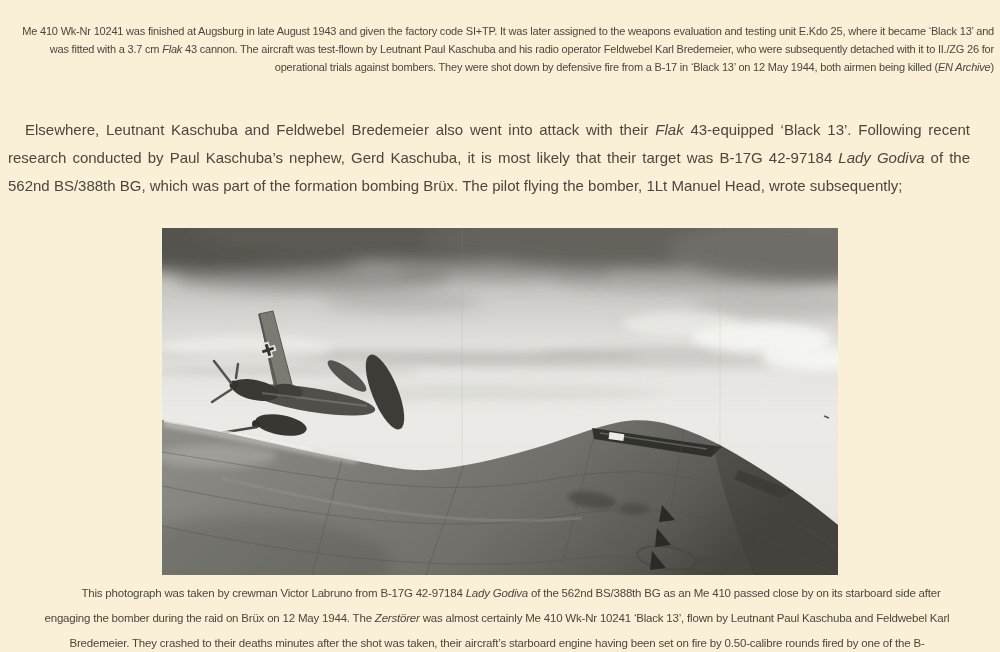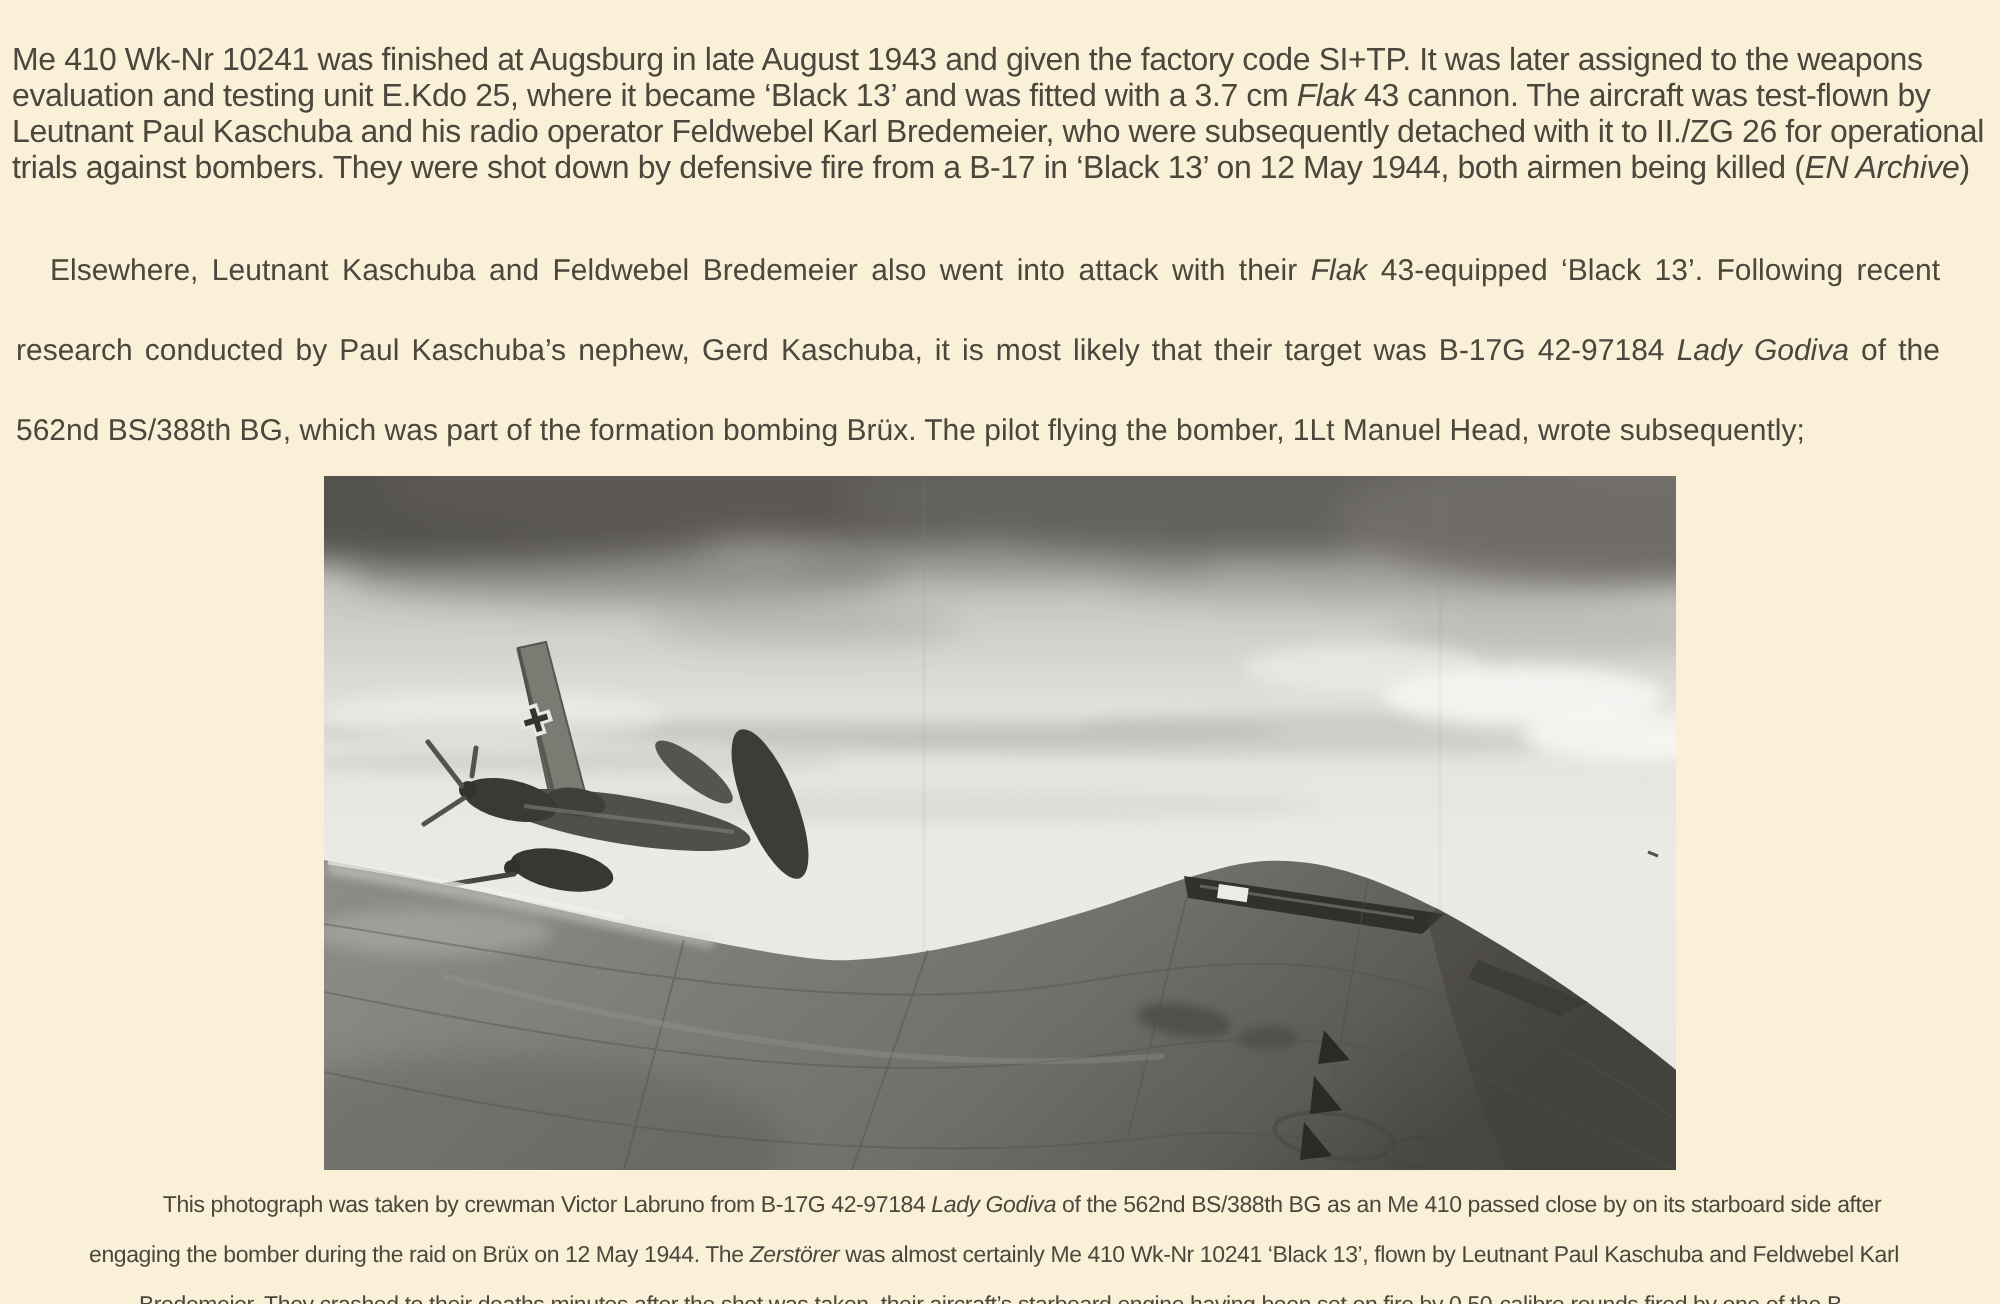--- a/index.html
+++ b/index.html
@@ -8,27 +8,27 @@
     background: #faf0d8;
     color: #4c463c;
     font-family: "Liberation Sans", "DejaVu Sans", sans-serif;
   }
   .page { width: 1000px; height: 652px; position: relative; }
   i { font-style: italic; }
 
   .caption-top {
     margin: 22px 6px 0 6px;
     height: 74px; overflow: hidden;
-    font-size: 16px; line-height: 18px; letter-spacing: -0.2px;
-    text-align: left;
+    font-size: 11px; line-height: 18px; letter-spacing: -0.2px;
+    text-align: right;
   }
   .body-para {
-    margin: 20px 30px 10px 8px;
+    margin: 20px 30px 0 8px;
     height: 112px; overflow: hidden;
-    font-size: 15px; line-height: 40px;
+    font-size: 15px; line-height: 28px;
     text-align: justify; text-indent: 17px;
   }
   .photo-fig {
     margin: 0 auto; width: 676px; height: 347px; display: block;
   }
   .photo-fig svg { display: block; }
   .caption-bottom {
     margin: 6px 36px 0 30px;
     height: 73px; overflow: hidden;
     font-size: 11.5px; line-height: 25px; letter-spacing: -0.2px;

